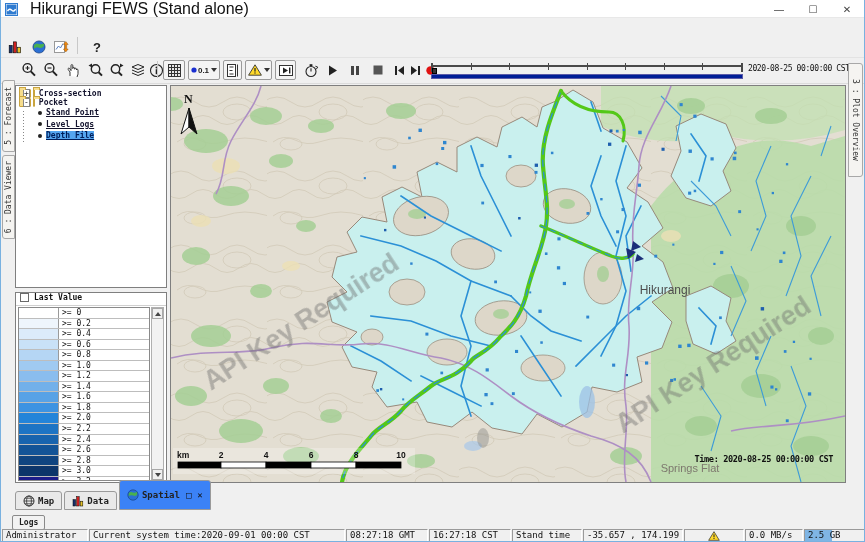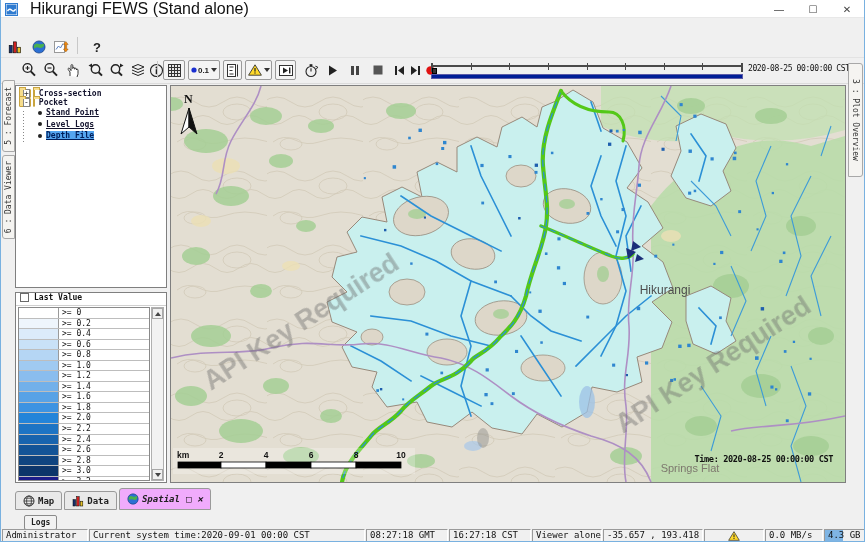--- a/index.html
+++ b/index.html
@@ -92,23 +92,23 @@
 
   
   .map-wrap { position:absolute; left:169px; top:85px; width:676px; height:398px; border:1px solid #7f7f7f; background:#e2ddd1; }
   .map-wrap svg { display:block; }
 
   
   .tabbar { position:absolute; left:14px; top:488px; width:830px; height:22px; display:flex; align-items:flex-end; }
   .btab { display:flex; align-items:center; gap:3px; height:19px; padding:0 7px; margin-right:2px;
           background:#e9e9e9; border:1px solid #9a9a9a; border-radius:3px 3px 0 0; font-size:9px;
           font-family:"DejaVu Sans Mono","Liberation Mono",monospace; font-weight:bold; color:#222; }
-  .btab.active { background:#f0abfc; height:22px;font-style:italic; }
+  .btab.active { background:#3b82f6; height:30px; }
   .btab .tab-ctl { font-size:9px; font-weight:bold; margin-left:3px; color:#111; }
-  .logsrow { position:absolute; left:14px; top:511px; height:16px; }
+  .logsrow { position:absolute; left:2px; top:511px; height:16px; }
   .logs-btn { display:inline-flex; align-items:center; height:15px; padding:0 6px; margin-left:9px;
               background:#f2f2f2; border:1px solid #8a8a8a; border-radius:2px; font-size:8px; font-weight:bold;
               font-family:"DejaVu Sans Mono","Liberation Mono",monospace; color:#222; }
 
   
   .statusbar { position:absolute; left:0; top:529px; width:865px; height:13px; background:#f0f0f0;
                display:flex; gap:1px; padding:0 1px; font-family:"DejaVu Sans Mono","Liberation Mono",monospace;
                font-size:9px; color:#111; }
   .scell { border:1px solid; border-color:#9a9a9a #ffffff #ffffff #9a9a9a; padding:0 3px; line-height:10px;
            white-space:nowrap; overflow:hidden; background:#f0f0f0; }
@@ -726,28 +726,28 @@
         <span class="tab-ctl">□</span>
         <span class="tab-ctl">✕</span>
       </div>
     </div>
   <div class="logsrow">
     <span class="logs-btn">Logs</span>
   </div>
 
   <div class="statusbar">
     <div class="scell" style="width:86px">Administrator</div>
-    <div class="scell" style="width:276px">Current system time:2020-09-01 00:00 CST</div>
+    <div class="scell" style="width:256px">Current system time:2020-09-01 00:00 CST</div>
     <div class="scell" style="width:82px">08:27:18 GMT</div>
     <div class="scell" style="width:82px">16:27:18 CST</div>
-    <div class="scell" style="width:70px">Viewer alone</div>
-    <div class="scell" style="width:100px">-35.657 , 193.418</div>
+    <div class="scell" style="width:70px">Stand time</div>
+    <div class="scell" style="width:100px">-35.657 , 174.199</div>
     <div class="scell" style="width:60px; display:flex; align-items:center; justify-content:center;">
       <svg width="12" height="10" viewBox="0 0 14 12">
           <path d="M7,0.8 L13.4,11.2 H0.6 Z" fill="#ffd929" stroke="#333" stroke-width="0.9"></path>
           <rect x="6.4" y="4" width="1.2" height="3.6" fill="#222"></rect>
           <rect x="6.4" y="8.4" width="1.2" height="1.2" fill="#222"></rect>
         </svg>
     </div>
     <div class="scell" style="width:58px">0.0 MB/s</div>
-    <div class="scell" style="flex:1; background:linear-gradient(to right,#7fb5e4 0 45%,#f0f0f0 45%);">4.3 GB</div>
+    <div class="scell" style="flex:1; background:linear-gradient(to right,#7fb5e4 0 45%,#f0f0f0 45%);">2.5 GB</div>
   </div>
 </div>
 
 </body></html>

